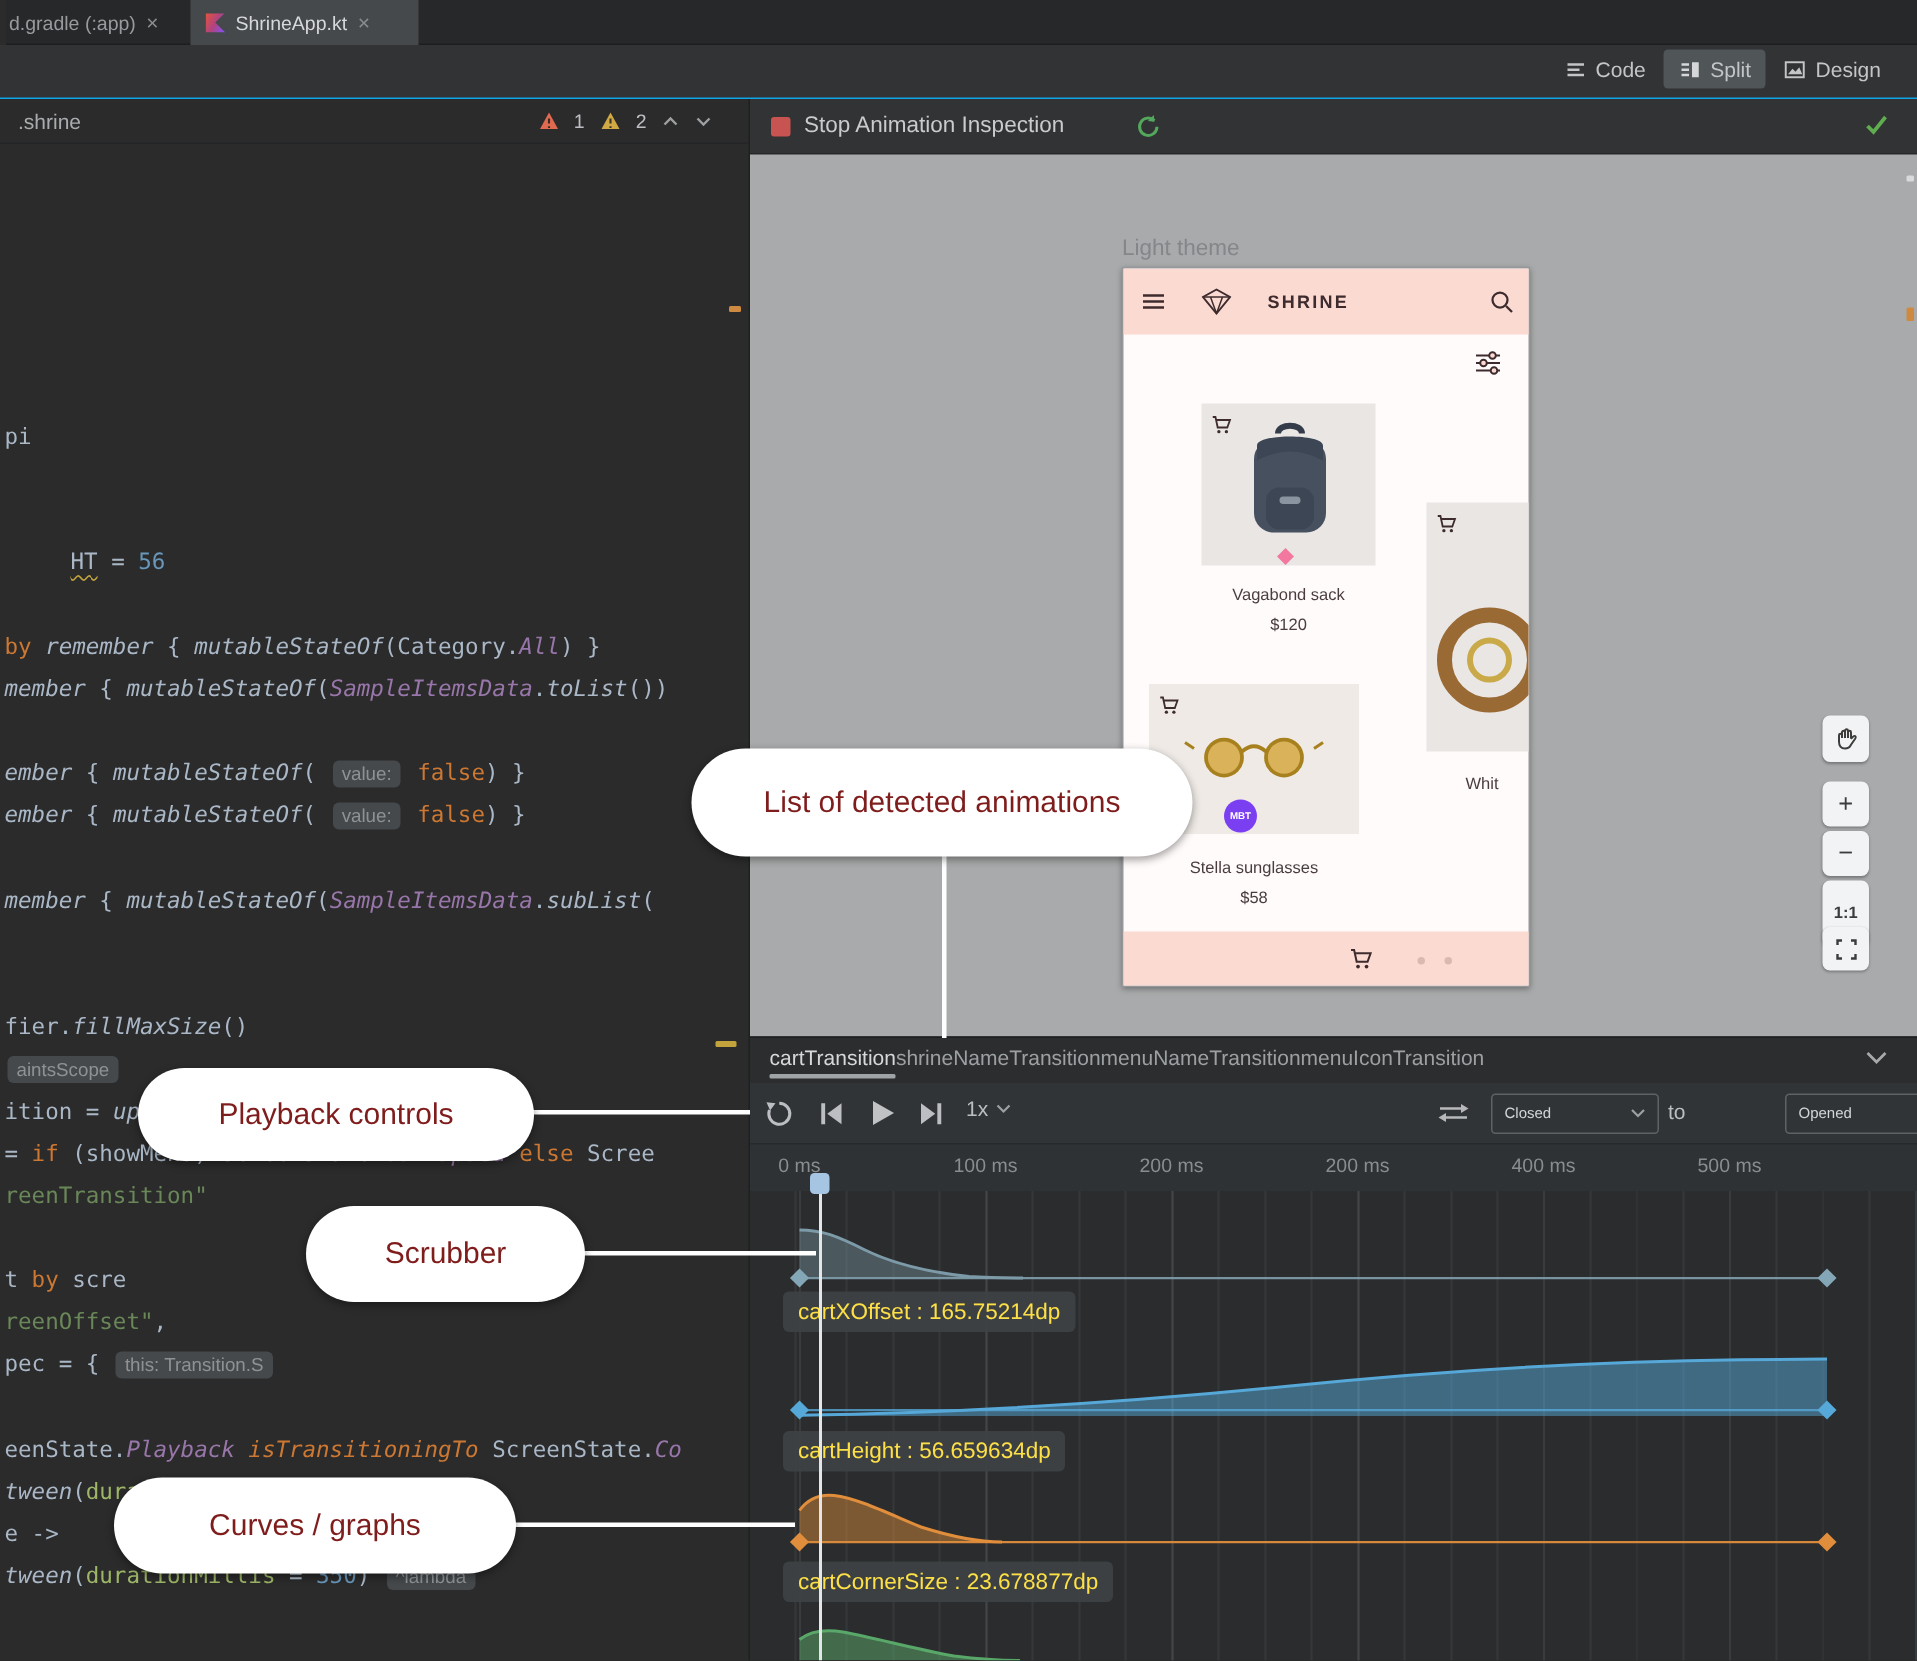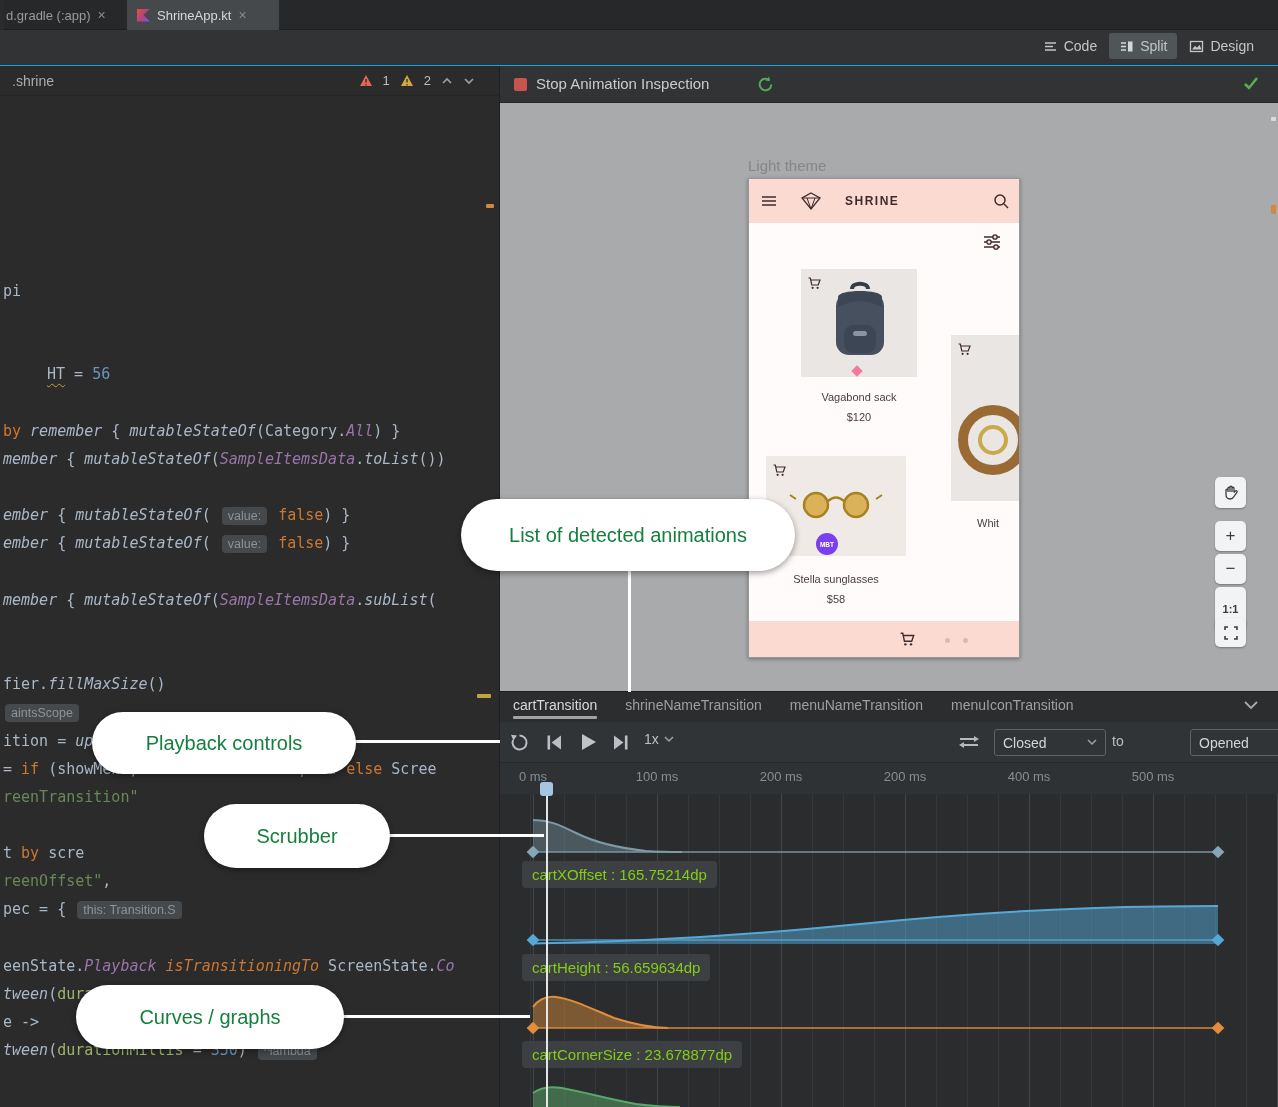--- a/index.html
+++ b/index.html
@@ -73,49 +73,49 @@
   .dot{position:absolute;width:5px;height:5px;border-radius:50%;background:#d9bab2}
 
   
   .zbtn{position:absolute;left:715px;width:31px;background:#f2f3f4;border-radius:5px;
     box-shadow:0 1px 2px rgba(0,0,0,.3);display:flex;align-items:center;justify-content:center;
     color:#3c3c3c;font-size:17px}
   .zbtn.small{font-size:11px;font-weight:bold}
 
   
   .tabsrow{left:500px;top:691px;width:778px;height:31px;background:#2b2d2e;border-top:1px solid #1d1f20;
-    display:flex;align-items:flex-end;gap:28px;padding:0 0 0 13px}
+    display:flex;align-items:flex-end;padding:0 0 0 13px}
   .anim-tab{position:relative;font-size:14px;color:#9da0a2;padding:6px 0 9px}
   .anim-tab.sel{color:#d6d8da}
   .anim-tab.sel::after{content:'';position:absolute;left:0;right:0;bottom:3px;height:3px;background:#9fa3a6;border-radius:1px}
   .panel-chevron{position:absolute;left:1243px;top:699px}
 
   .controlsrow{left:500px;top:722px;width:778px;height:41px;background:#313437;border-bottom:1px solid #27292b}
   .speed{position:absolute;left:644px;top:731px;display:flex;align-items:center;gap:5px;
     font-size:14px;color:#bcbec4}
   .statebox{position:absolute;top:729px;height:27px;background:#313437;border:1px solid #5e6264;border-radius:3px;
-    display:flex;align-items:center;justify-content:space-between;padding:0 8px;font-size:14px;color:#d3d5d7}
+    display:flex;align-items:center;justify-content:space-between;padding:0 8px;font-size:10px;color:#d3d5d7}
   .toword{position:absolute;left:1112px;top:733px;font-size:14px;color:#bcbec4}
 
   .ruler{left:500px;top:763px;width:778px;height:31px;background:#2f3234}
   .tick{position:absolute;top:769px;width:90px;text-align:center;font-size:13px;color:#8a8d8f}
 
   .curves{left:500px;top:794px;width:778px;height:313px;background-color:#2a2c2d;
     background-image:
       repeating-linear-gradient(to right,#424648 0 1px,transparent 1px 124px),
       repeating-linear-gradient(to right,#35383a 0 1px,transparent 1px 31px);
     background-position:33px 0,33px 0}
   .curve-chip{position:absolute;background:rgba(62,65,67,.95);border-radius:4px;padding:5px 10px;
-    font-size:15px;color:#84cc16;z-index:15}
+    font-size:15px;color:#fde047;z-index:15}
   .scrub-line{position:absolute;left:546px;top:788px;width:2px;height:319px;background:#e3e5e7;z-index:21}
   .scrub-handle{position:absolute;left:540px;top:782px;width:13px;height:14px;background:#a6c5e2;
     border-radius:3px;z-index:22}
 
   
-  .pill{position:absolute;background:#fff;color:#15803d;border-radius:40px;display:flex;
+  .pill{position:absolute;background:#fff;color:#7f1d1d;border-radius:40px;display:flex;
     align-items:center;justify-content:center;font-size:20px;z-index:60;
     box-shadow:0 2px 6px rgba(0,0,0,.4)}
   .pline{position:absolute;background:#fff;z-index:55}
 
   svg{display:block}
 </style>
 </head>
 <body>
 
 <div id="root">

